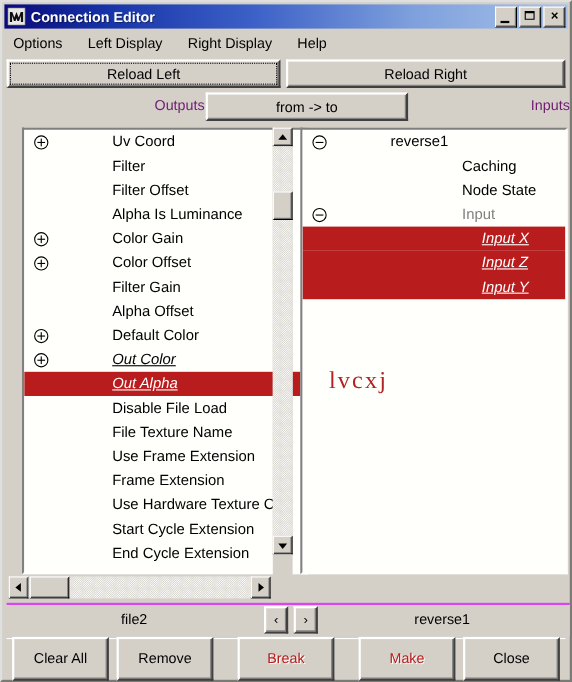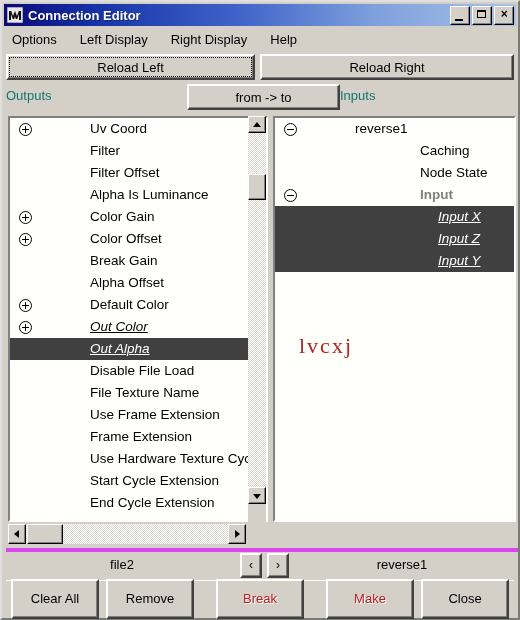--- a/index.html
+++ b/index.html
@@ -154,44 +154,44 @@
   
   .header-row {
     position: absolute;
     left: 4px; top: 82px;
     width: 512px; height: 28px;
   }
   .hdr-label {
     position: absolute;
     top: 4px;
     font-size: 13px;
-    color: #0f766e;
-    text-align: left;
+    color: #701a75;
+    text-align: right;
   }
   #hdr-outputs { left: 0px; width: 180px; }
   #hdr-inputs  { left: 334px; width: 178px; }
   #from-to-btn {
     position: absolute;
     left: 181px; top: 0px;
-    width: 153px; height: 26px;
+    width: 184px; height: 26px;
   }
 
   
   .panel {
     position: absolute;
     background: #ffffff;
     box-sizing: border-box;
     border-top: 2px solid #808080;
     border-left: 2px solid #808080;
     border-right: 2px solid #ffffff;
     border-bottom: 2px solid #ffffff;
     overflow: hidden;
   }
   #left-panel {
-    left: 6px; top: 114px;
+    left: 18px; top: 114px;
     width: 260px; height: 406px;
   }
   #right-panel {
     left: 271px; top: 114px;
     width: 243px; height: 406px;
   }
   .list-inner {
     position: absolute;
     left: 0; top: 0; right: 0; bottom: 0;
     background: #fffffc;
@@ -206,29 +206,29 @@
     cursor: default;
     font-family: "Liberation Sans", sans-serif;
   }
   .row .lbl {
     display: inline-block;
     padding-left: 80px;
   }
   .row.ind1 .lbl { padding-left: 80px; }
   .row.ind2 .lbl { padding-left: 98px; margin-left: 47px; }
   .row.sel {
-    background: #404040;
+    background: #b91c1c;
     color: #ffffff;
   }
   .row.italic .lbl {
     font-style: italic;
     text-decoration: underline;
   }
   .row.boldgray .lbl {
-    font-weight: bold;
+    font-weight: normal;
     color: #808080;
   }
   .row.sel.italic .lbl { color: #ffffff; }
 
   
   .exp {
     position: absolute;
     left: 9px; top: 5px;
     width: 13px; height: 13px;
     border: 1px solid #000;
@@ -351,21 +351,21 @@
     letter-spacing: 2px;
     white-space: nowrap;
   }
 
   
   .status-row {
     position: absolute;
     left: 4px; top: 546px;
     width: 512px; height: 28px;
     background: #d4d0c8;
-    border-top: 4px solid #d946ef;
+    border-top: 2px solid #d946ef;
   }
   .status-lbl {
     position: absolute;
     top: 5px;
     font-size: 13px;
     color: #000;
     text-align: center;
   }
   #status-left  { left: 0px;   width: 232px; }
   #status-right { left: 282px; width: 228px; }
@@ -452,21 +452,21 @@
   </div>
 
   <div class="panel" id="left-panel">
     <div class="list-inner" id="left-list">
         <div class="row ind1"><span class="exp plus"></span><span class="lbl">Uv Coord</span></div>
         <div class="row ind1"><span class="lbl">Filter</span></div>
         <div class="row ind1"><span class="lbl">Filter Offset</span></div>
         <div class="row ind1"><span class="lbl">Alpha Is Luminance</span></div>
         <div class="row ind1"><span class="exp plus"></span><span class="lbl">Color Gain</span></div>
         <div class="row ind1"><span class="exp plus"></span><span class="lbl">Color Offset</span></div>
-        <div class="row ind1"><span class="lbl">Break Gain</span></div>
+        <div class="row ind1"><span class="lbl">Filter Gain</span></div>
         <div class="row ind1"><span class="lbl">Alpha Offset</span></div>
         <div class="row ind1"><span class="exp plus"></span><span class="lbl">Default Color</span></div>
         <div class="row ind1 italic"><span class="exp plus"></span><span class="lbl">Out Color</span></div>
         <div class="row ind1 sel italic"><span class="lbl">Out Alpha</span></div>
         <div class="row ind1"><span class="lbl">Disable File Load</span></div>
         <div class="row ind1"><span class="lbl">File Texture Name</span></div>
         <div class="row ind1"><span class="lbl">Use Frame Extension</span></div>
         <div class="row ind1"><span class="lbl">Frame Extension</span></div>
         <div class="row ind1"><span class="lbl">Use Hardware Texture Cyc</span></div>
         <div class="row ind1"><span class="lbl">Start Cycle Extension</span></div>

